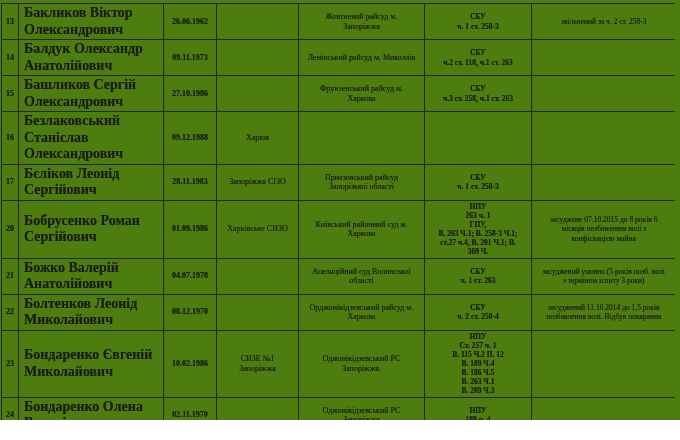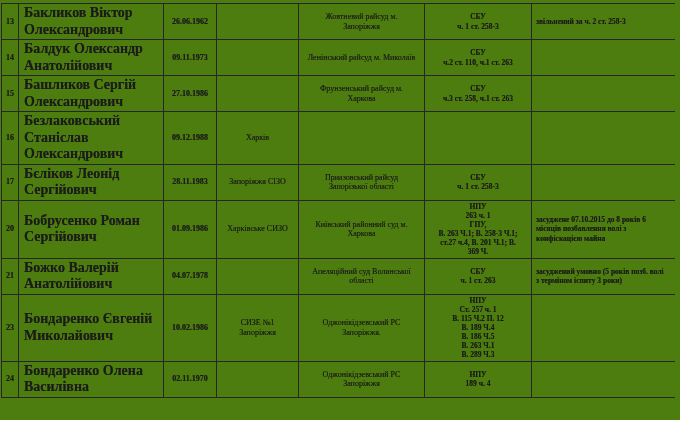--- a/index.html
+++ b/index.html
@@ -20,21 +20,21 @@
     white-space:pre-line;overflow:hidden;
     text-shadow:0 0 0.3px rgba(20,20,20,.55);
   }
   td:last-child{border-right:none;}
   td.c-num{font-weight:bold;padding:1px 1px;}
   td.c-name{text-align:left;font-weight:bold;font-size:14px;padding-left:5px;padding-right:2px;}
   td.c-dob{font-weight:bold;}
   td.c-place{font-size:8px;}
   td.c-court{font-size:8px;}
   td.c-agency{font-weight:bold;font-size:7.5px;line-height:1.22;}
-  td.c-notes{text-align:left;font-weight:bold;font-size:7.5px;padding-left:4px;line-height:1.25;}
+  td.c-notes{text-align:center;font-weight:normal;font-size:7.5px;padding-left:4px;line-height:1.25;}
 </style>
 </head>
 <body>
 
 <div class="page">
   <table class="registry">
     <colgroup>
       <col style="width:17px">
         <col style="width:145px">
         <col style="width:53px">
@@ -119,20 +119,32 @@
         <td class="c-name">Божко Валерій Анатолійович</td>
         <td class="c-dob">04.07.1978</td>
         <td class="c-place"></td>
         <td class="c-court">Апеляційний суд Волинської
 області</td>
         <td class="c-agency">СБУ
 ч. 1 ст. 263</td>
         <td class="c-notes">засуджений умовно (5 років позб. волі
 з терміном іспиту 3 роки)</td>
       </tr>
+      <tr style="height:26px">
+        <td class="c-num">22</td>
+        <td class="c-name">Болтенков Леонід Миколайович</td>
+        <td class="c-dob">08.12.1970</td>
+        <td class="c-place"></td>
+        <td class="c-court">Орджонікідзевський райсуд м.
+Харкова</td>
+        <td class="c-agency">СБУ
+ч. 2 ст. 258-4</td>
+        <td class="c-notes">засуджений 11.10.2014 до 1,5 років
+позбавлення волі. Відбув покарання</td>
+      </tr>
       <tr style="height:63px">
         <td class="c-num">23</td>
         <td class="c-name">Бондаренко Євгеній Миколайович</td>
         <td class="c-dob">10.02.1986</td>
         <td class="c-place">СИЗЕ №1
 Запоріжжя</td>
         <td class="c-court">Оджонікідзевський РС
 Запоріжжя.</td>
         <td class="c-agency">НПУ
 Ст. 257 ч. 1

